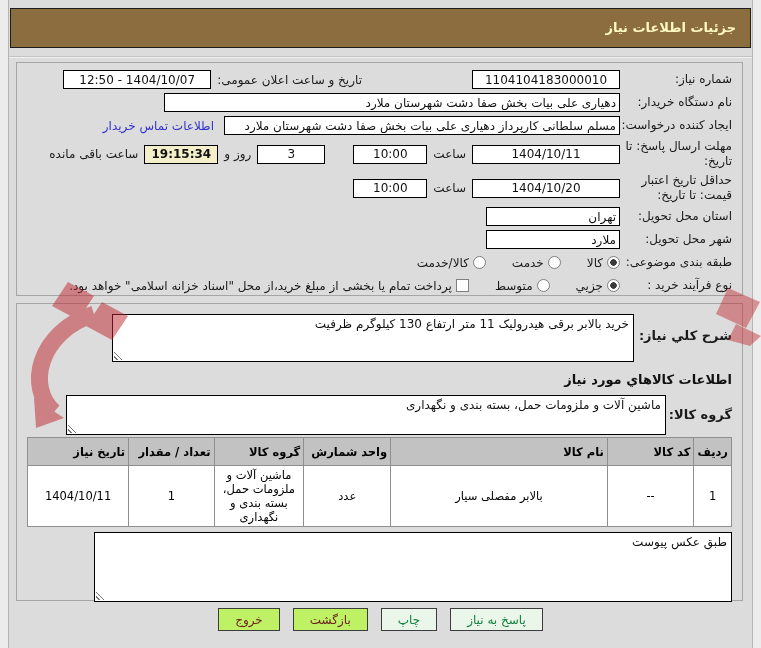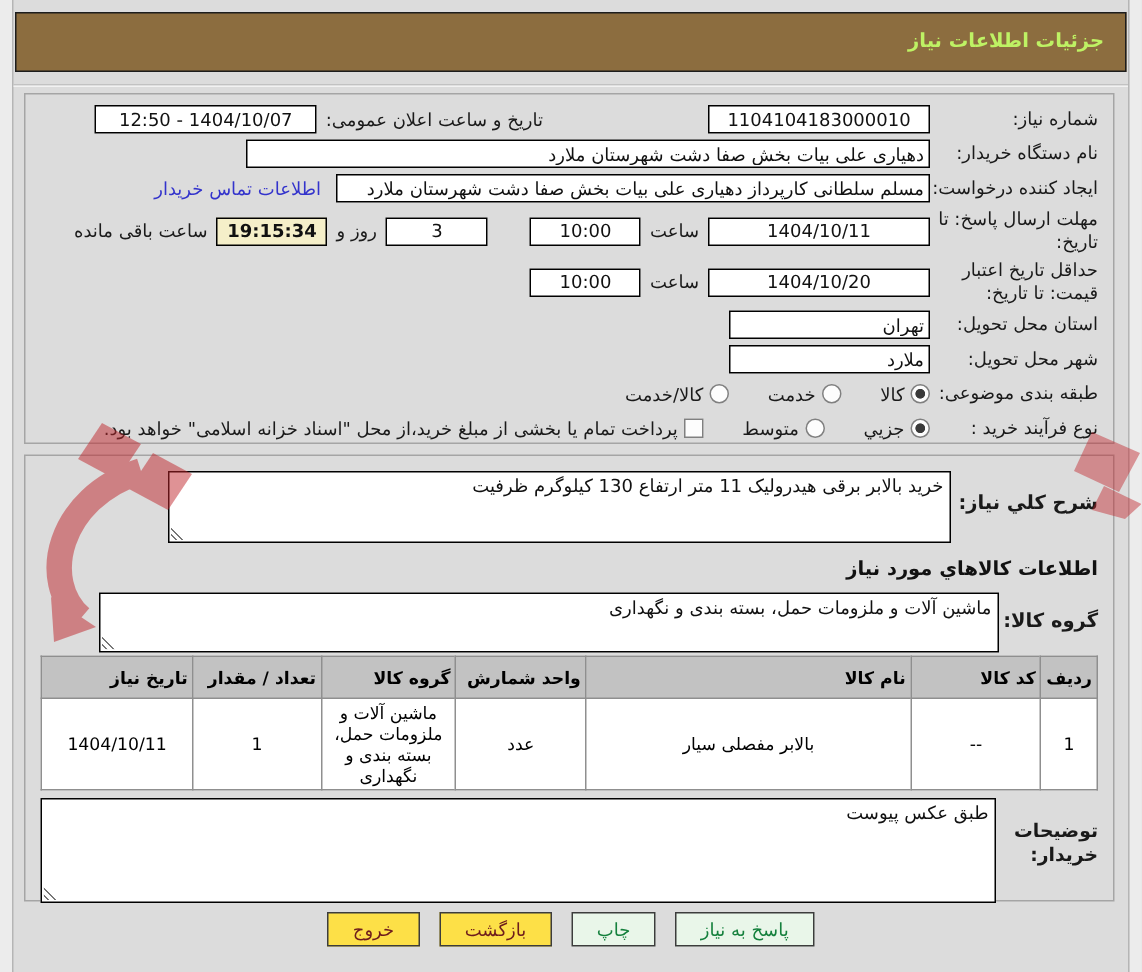--- a/index.html
+++ b/index.html
@@ -5,21 +5,21 @@
   * { margin:0; padding:0; box-sizing:border-box; }
   body { background:#ffffff; font-family:"DejaVu Sans","Liberation Sans",sans-serif; }
   .page { position:relative; width:761px; height:648px; background:#dcdcdc; overflow:hidden; }
   .frame-line { position:absolute; top:0; bottom:0; width:1px; background:#b5b5b5; }
   .frame-line.left { left:8px; }
   .frame-line.right { right:8px; }
   .edge-strip { position:absolute; top:0; bottom:0; width:8px; background:#ececec; }
   .edge-strip.left { left:0; } .edge-strip.right { right:0; }
 
   .titlebar { position:absolute; top:8px; right:10px; left:10px; height:40px;
-    background:#8c6d3f; border:1px solid #1d1d1d; color:#bef264; font-size:13px;
+    background:#8c6d3f; border:1px solid #1d1d1d; color:#fef9c3; font-size:13px;
     font-weight:bold; line-height:38px; padding-right:14px; }
   .top-sep { position:absolute; top:56px; right:9px; left:9px; height:2px;
     border-top:1px solid #c2c2c2; border-bottom:1px solid #f2f2f2; }
 
   .groupbox { position:absolute; border:1px solid #a5a5a5; background:transparent; }
   .gb1 { top:62px; right:18px; left:16px; height:234px; padding:6px 10px 4px 8px; }
   .gb2 { top:303px; right:18px; left:16px; height:298px; padding:10px 10px 6px 10px; }
 
   .frow { display:flex; align-items:center; min-height:21px; margin-bottom:2px; font-size:12px; color:#1a1a1a; }
   .lbl { width:112px; flex:none; line-height:1.25; }
@@ -51,21 +51,21 @@
   table.goods { border-collapse:collapse; width:100%; margin-top:2px; background:#fff; }
   table.goods th, table.goods td { border:1px solid #8f8f8f; text-align:center;
     font-size:11.5px; padding:2px 3px; }
   table.goods th { background:#c2c2c2; font-weight:bold; height:28px;text-align:right; }
   table.goods td { height:56px; }
 
   .btnrow { position:absolute; top:608px; left:0; right:0; display:flex;
     justify-content:center; gap:13px; direction:rtl; }
   .btn { border:1px solid #3c3c3c; background:#e9f6e9; color:#15803d; font-size:12px;
     font-family:inherit; height:23px; padding:0 16px; cursor:pointer; }
-  .btn.pink { background:#fde047; color:#6e1d1d; }
+  .btn.pink { background:#bef264; color:#6e1d1d; }
 
   .watermark-text { position:absolute; top:295px; left:86px; width:660px;
     direction:ltr; font-size:57px; font-weight:bold; letter-spacing:1px;
     color:rgba(190,190,190,0.30); -webkit-text-stroke:1.5px rgba(115,115,115,0.45);
     pointer-events:none; z-index:6; }
   .wm-logo { position:absolute; pointer-events:none; z-index:6; }
 </style>
 </head>
 <body>
 
@@ -209,21 +209,20 @@
           <td>بالابر مفصلی سیار</td>
           <td>عدد</td>
           <td>ماشین آلات و ملزومات حمل، بسته بندی و نگهداری</td>
           <td>1</td>
           <td>1404/10/11</td>
         </tr>
       </tbody>
     </table>
 
     <div class="frow" style="align-items:flex-start; margin-top:5px">
-      <span class="lbl bold" style="width:68px; font-size:12.5px; padding-top:14px">توضیحات خریدار:</span>
       <span class="ta-wrap" style="width:638px">
         <textarea class="ta" style="height: 70px;" readonly="">طبق عکس پیوست</textarea>
         <span class="resize-glyph"></span>
       </span>
     </div>
   </div>
 
   <div class="btnrow">
     <button class="btn">پاسخ به نیاز</button>
     <button class="btn">چاپ</button>

